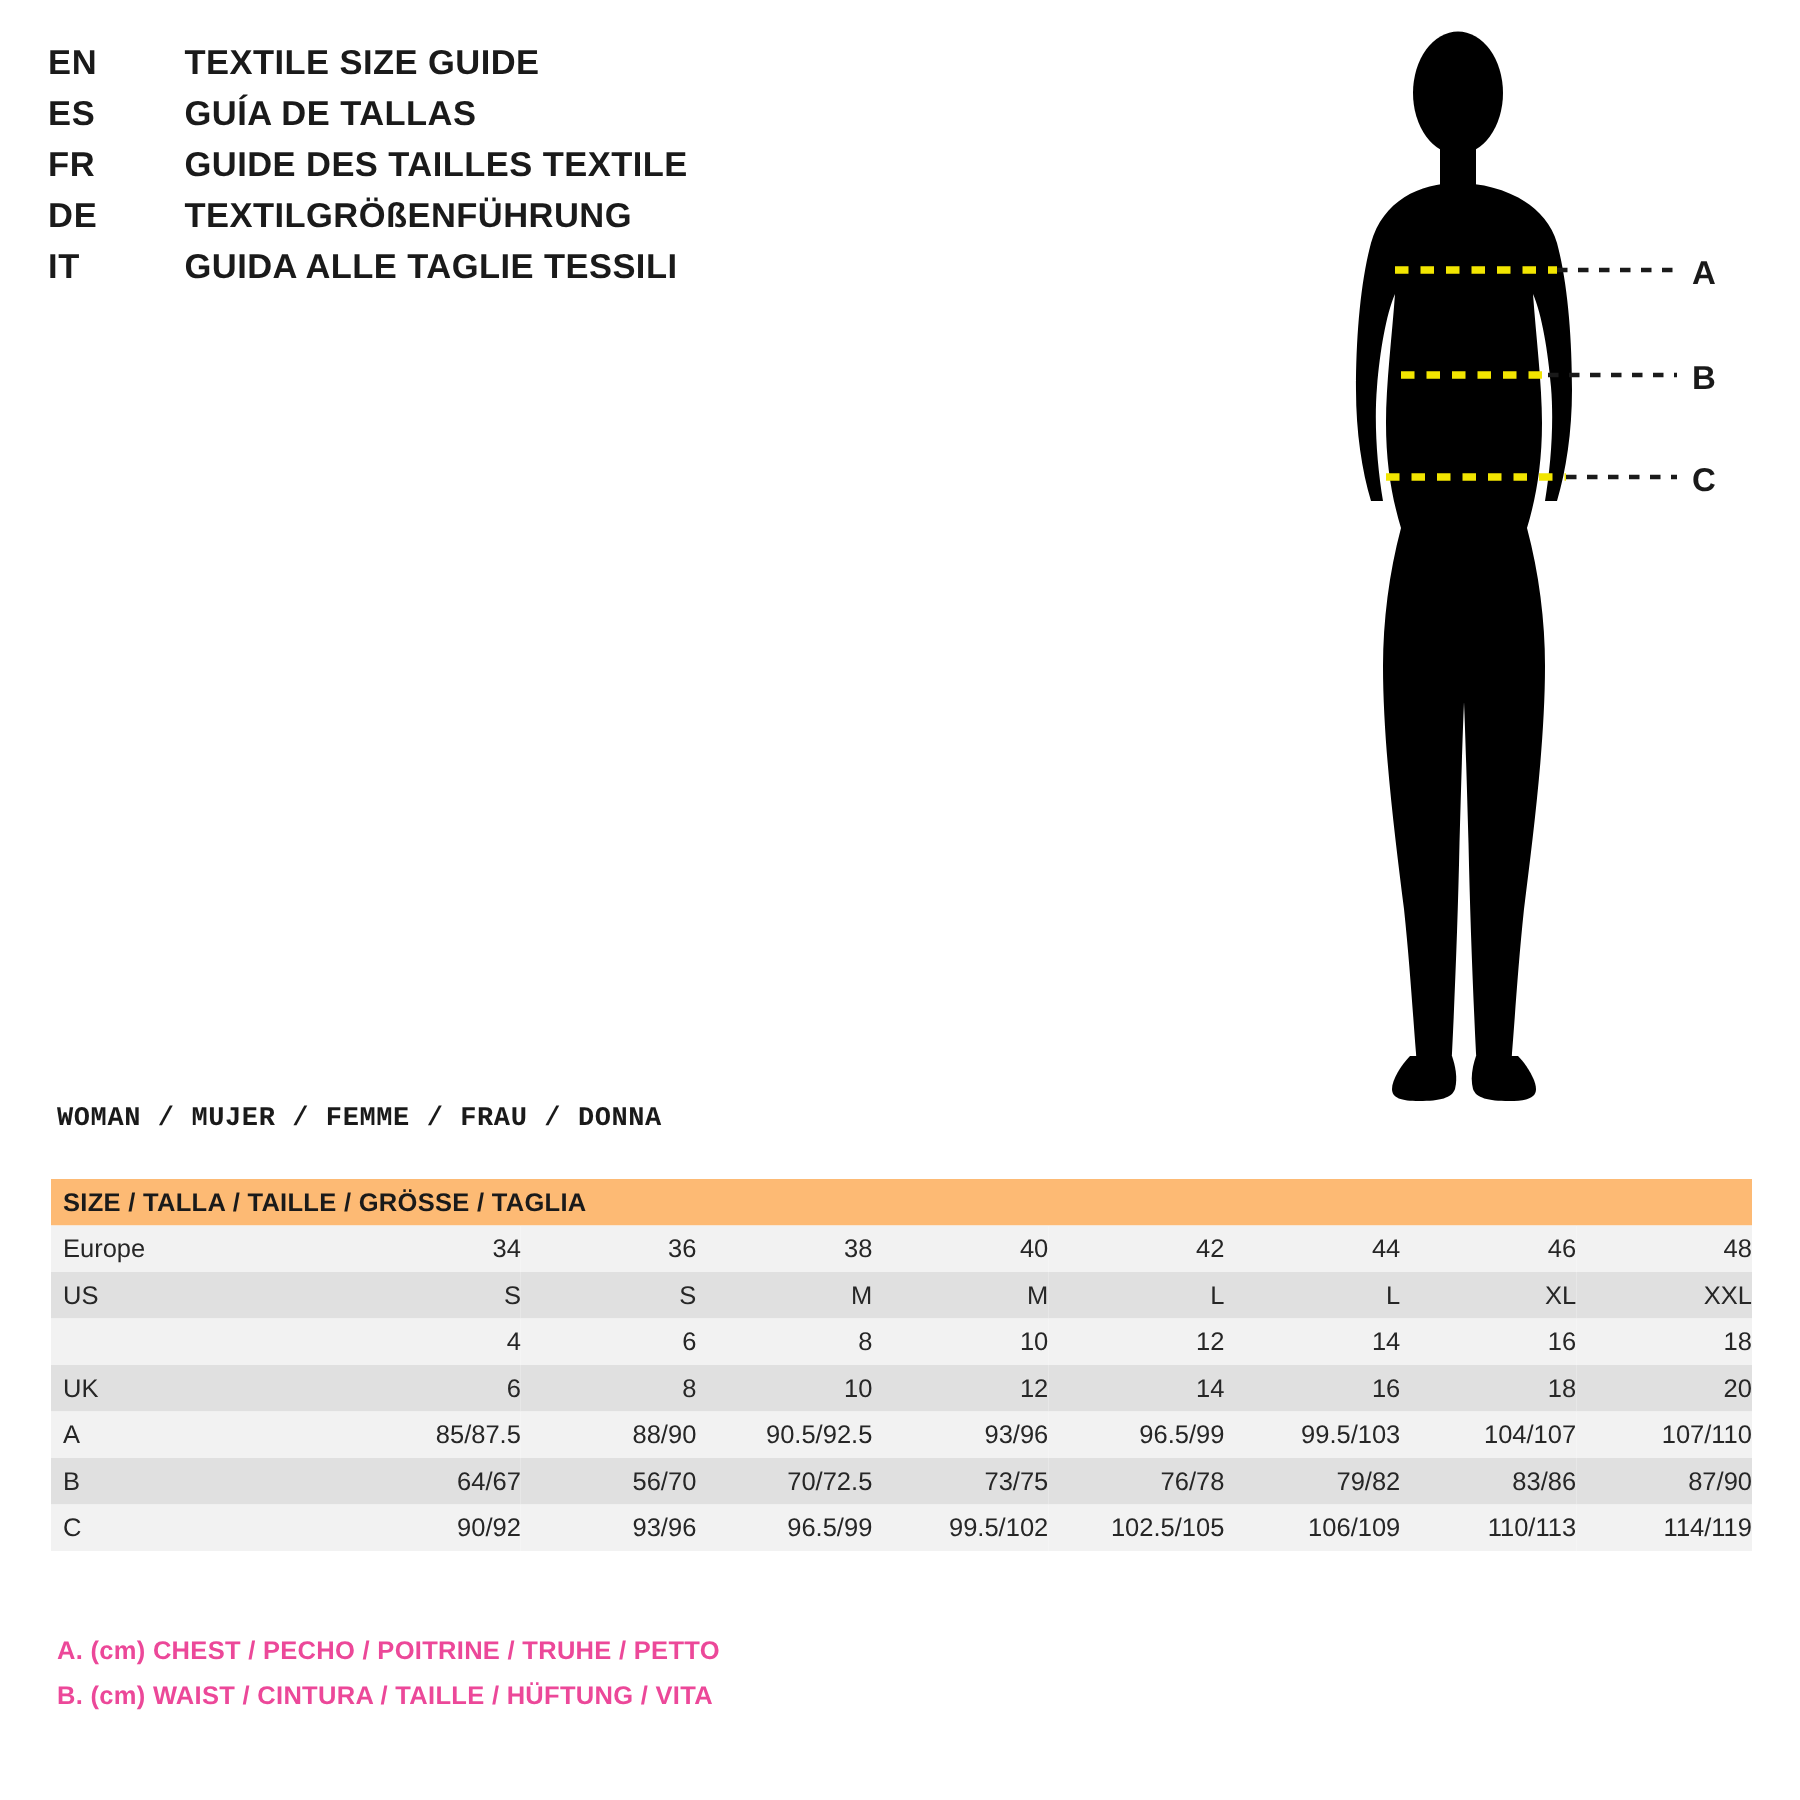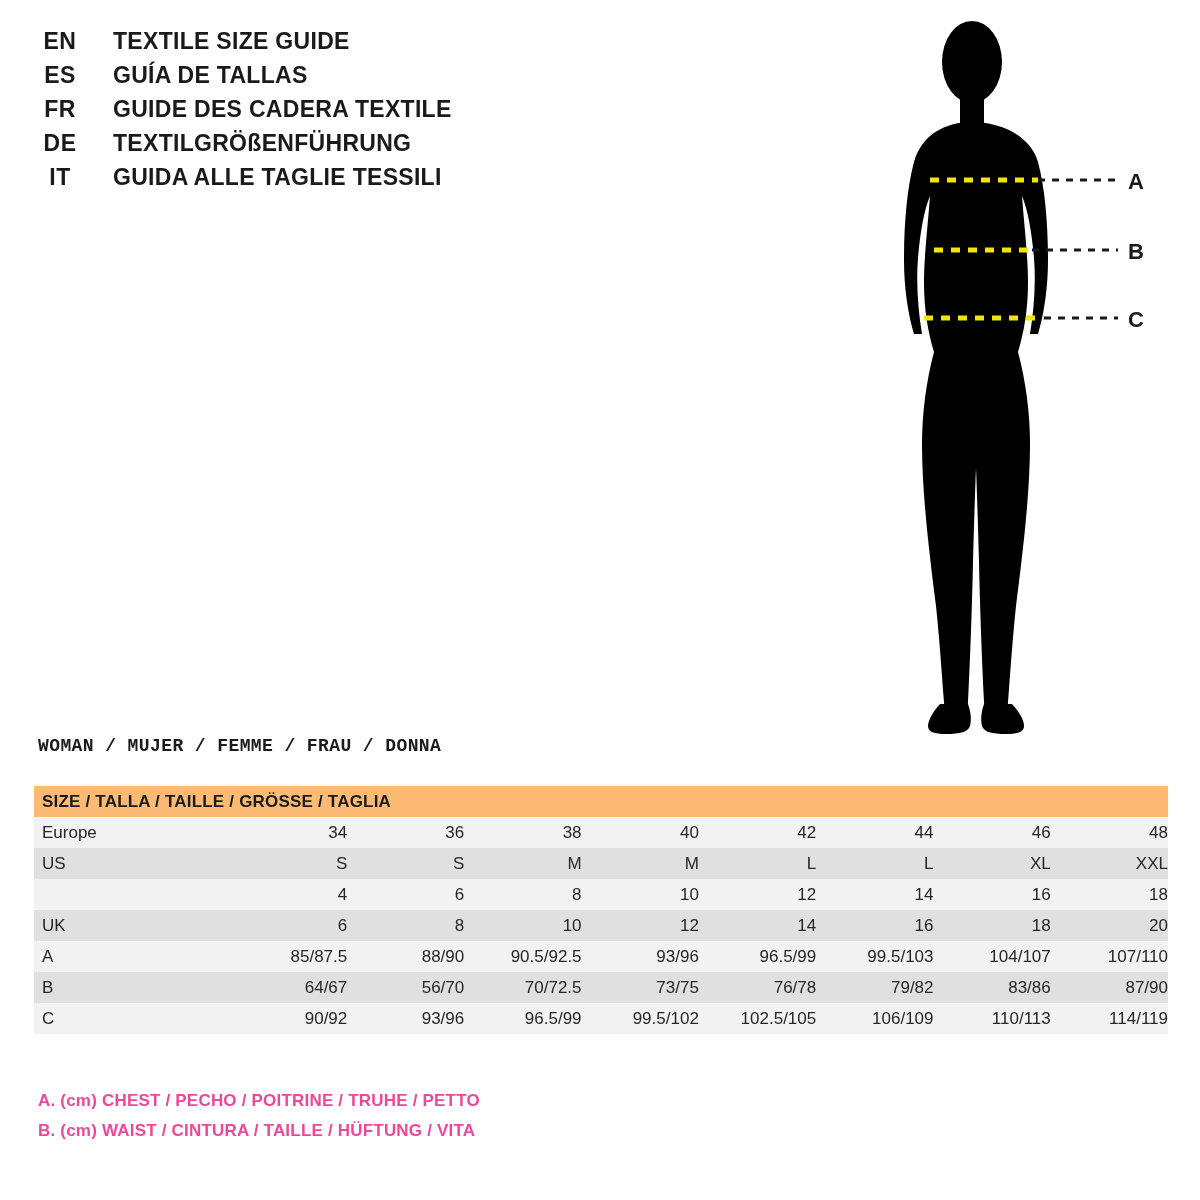--- a/index.html
+++ b/index.html
@@ -12,24 +12,23 @@
     height: 1200px;
     font-family: "Liberation Sans", sans-serif;
     color: #1a1a1a;
     position: relative;
     overflow: hidden;
   }
 
   
   #lang-block {
     position: absolute;
-    left: 22px;
+    left: 32px;
     top: 28px;
     width: 620px;
-    text-align: center;
   }
   .lang-row {
     display: flex;
     align-items: baseline;
     height: 34px;
   }
   .lang-code {
     width: 76px;
     font-size: 23px;
     font-weight: bold;
@@ -137,21 +136,21 @@
   <div class="lang-row">
     <span class="lang-code">EN</span>
     <span class="lang-title">TEXTILE SIZE GUIDE</span>
   </div>
   <div class="lang-row">
     <span class="lang-code">ES</span>
     <span class="lang-title">GUÍA DE TALLAS</span>
   </div>
   <div class="lang-row">
     <span class="lang-code">FR</span>
-    <span class="lang-title">GUIDE DES CADERA TEXTILE</span>
+    <span class="lang-title">GUIDE DES TAILLES TEXTILE</span>
   </div>
   <div class="lang-row">
     <span class="lang-code">DE</span>
     <span class="lang-title">TEXTILGRÖßENFÜHRUNG</span>
   </div>
   <div class="lang-row">
     <span class="lang-code">IT</span>
     <span class="lang-title">GUIDA ALLE TAGLIE TESSILI</span>
   </div>
 </div>

